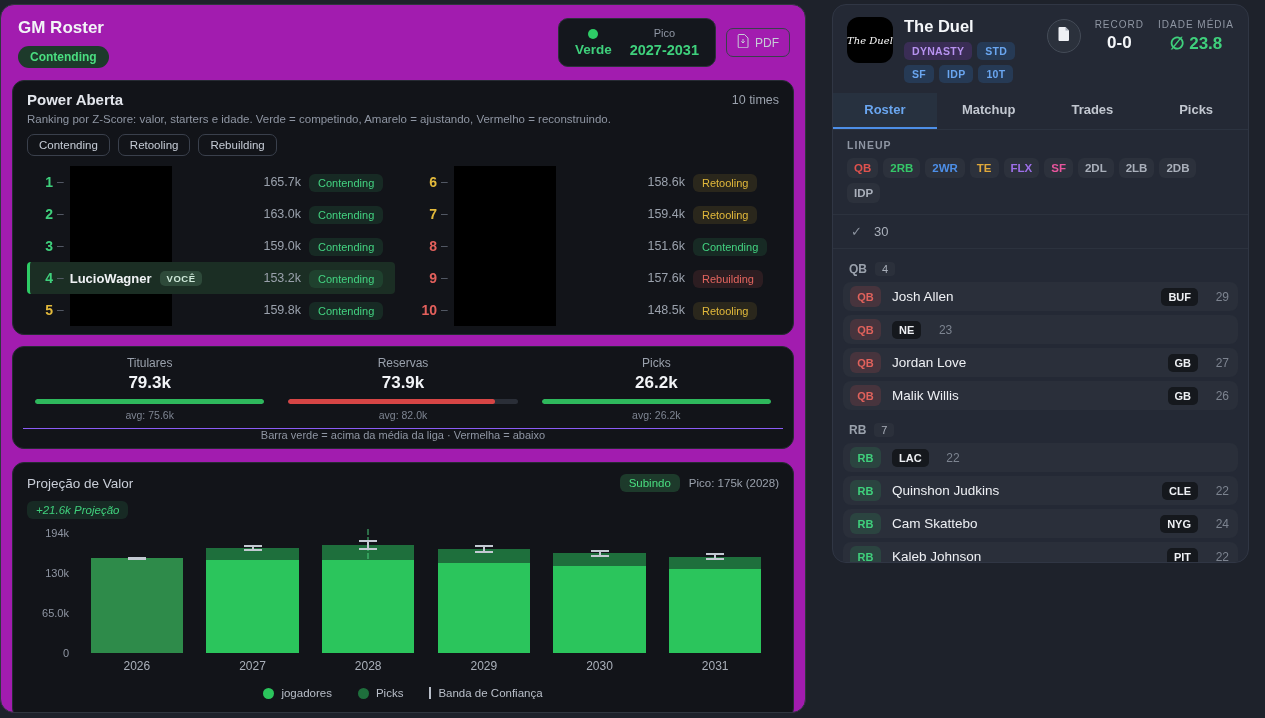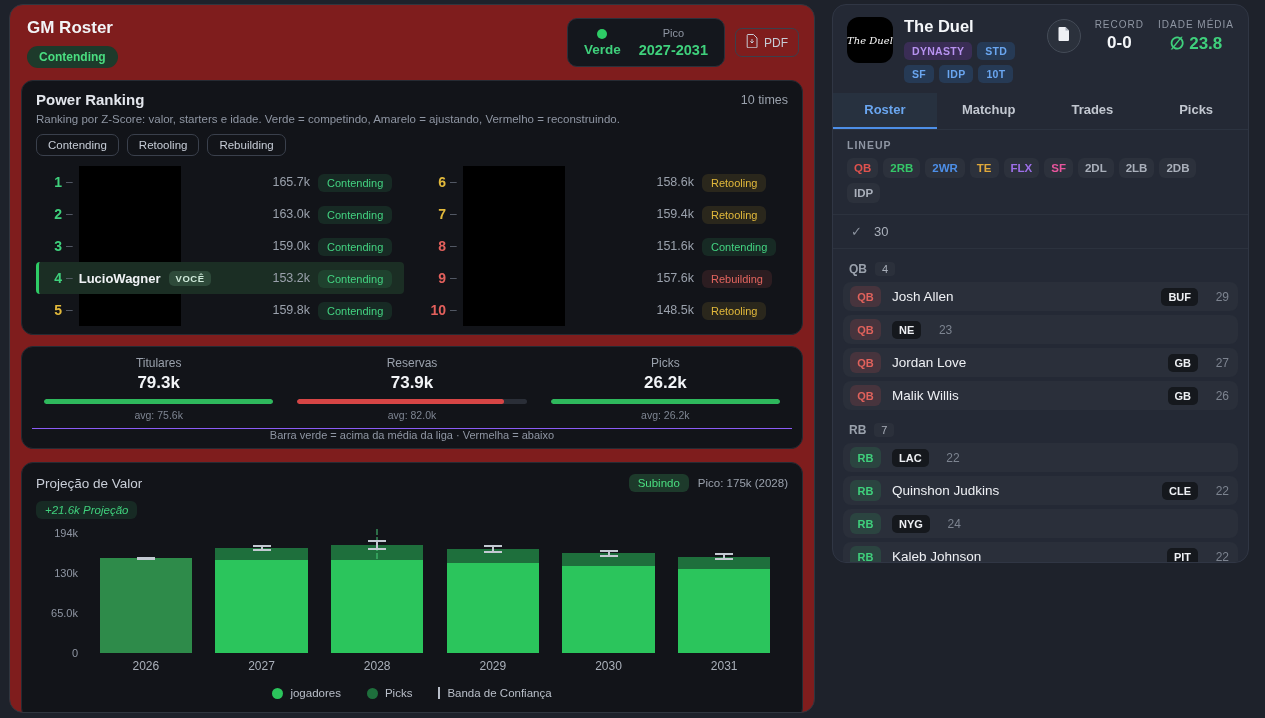--- a/index.html
+++ b/index.html
@@ -1,22 +1,22 @@
 <!DOCTYPE html>
 <html><head>
 <meta charset="utf-8">
 <style>
   * { margin:0; padding:0; box-sizing:border-box; }
   html,body { background:#1e222b; }
   body { font-family:"Liberation Sans", sans-serif; color:#e8eaee; }
   .screen { position:relative; width:1265px; height:718px; background:#1e222b; overflow:hidden; }
 
   
-  .left-card { position:absolute; left:9px; top:4px; width:806px; height:709px;
-    background:#7f1d1d; border:1px solid #30363f; border-radius:14px; overflow:hidden; }
+  .left-card { position:absolute; left:0; top:4px; width:806px; height:709px;
+    background:#a21caf; border:1px solid #30363f; border-radius:14px; overflow:hidden; }
   .lc-header { display:flex; justify-content:space-between; align-items:flex-start; padding:13px 15px 10px 17px; }
   .lc-title { font-size:17px; font-weight:bold; color:#f2f4f7; }
   .phase-badge { display:inline-block; margin-top:8px; padding:4px 12px; border-radius:999px;
     background:#1d3a2b; color:#4ade80; font-size:12px; font-weight:bold; }
   .lc-right { display:flex; align-items:center; gap:10px; }
   .window-capsule { display:flex; align-items:center; gap:18px; background:#14171d; border:1px solid #2b303a;
     border-radius:10px; padding:8px 16px; }
   .wc-col { display:flex; flex-direction:column; align-items:center; gap:3px; }
   .dot-green { width:10px; height:10px; border-radius:50%; background:#2ecc66; }
   .wc-state { color:#3fd07c; font-size:13.5px; font-weight:bold; }
@@ -176,21 +176,21 @@
                 <path d="M6 5v4m0 0l-1.7-1.7M6 9l1.7-1.7" stroke="#c6ccd6" stroke-width="1"></path>
               </svg>
           </span>
           <span>PDF</span>
         </button>
       </div>
     </div>
 
     <div class="inner-card pr-card">
       <div class="pr-head">
-        <div class="pr-title">Power Ranking</div>
+        <div class="pr-title">Power Aberta</div>
         <div class="pr-count">10 times</div>
       </div>
       <div class="pr-desc">Ranking por Z-Score: valor, starters e idade. Verde = competindo, Amarelo = ajustando, Vermelho = reconstruindo.</div>
       <div class="pr-filters" id="pr-filters">
           <button class="filter-btn">Contending</button>
           <button class="filter-btn">Retooling</button>
           <button class="filter-btn">Rebuilding</button>
         </div>
       <div class="rank-grid">
         <div class="rank-col" id="rank-col-1">
@@ -532,20 +532,21 @@
           <span class="p-age">22</span>
         </div>
         <div class="prow">
           <span class="pos-chip pc-RB">RB</span>
           <span class="prow-name">Quinshon Judkins</span>
           <span class="team-abbr">CLE</span>
           <span class="p-age">22</span>
         </div>
         <div class="prow">
           <span class="pos-chip pc-RB">RB</span>
+          <span class="prow-name">Cam Skattebo</span>
           <span class="team-abbr">NYG</span>
           <span class="p-age">24</span>
         </div>
         <div class="prow">
           <span class="pos-chip pc-RB">RB</span>
           <span class="prow-name">Kaleb Johnson</span>
           <span class="team-abbr">PIT</span>
           <span class="p-age">22</span>
         </div>
       </div>

